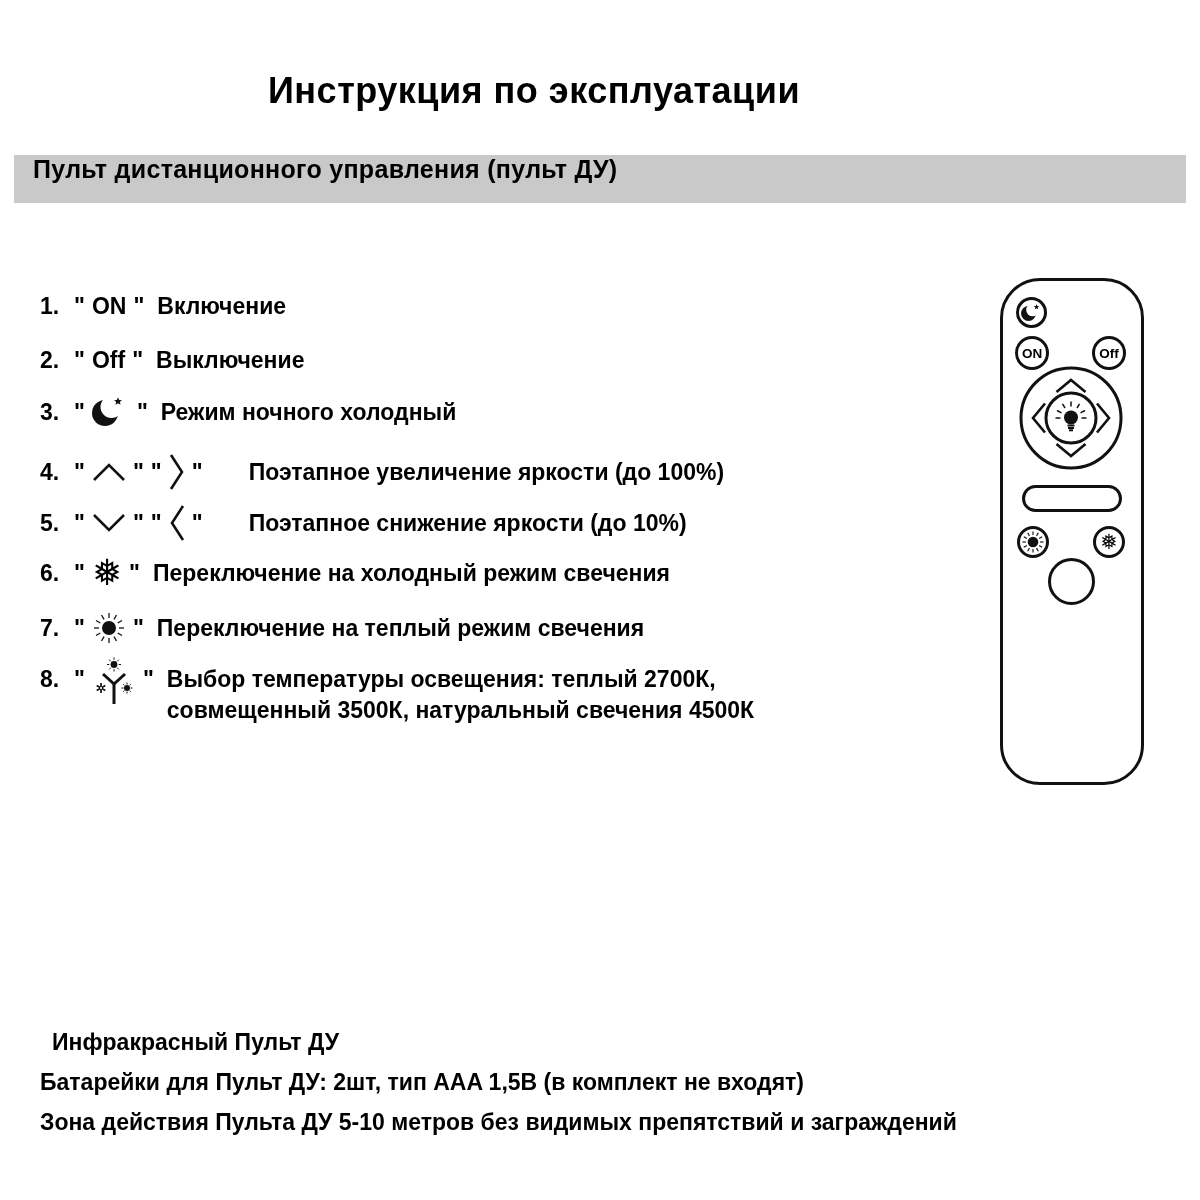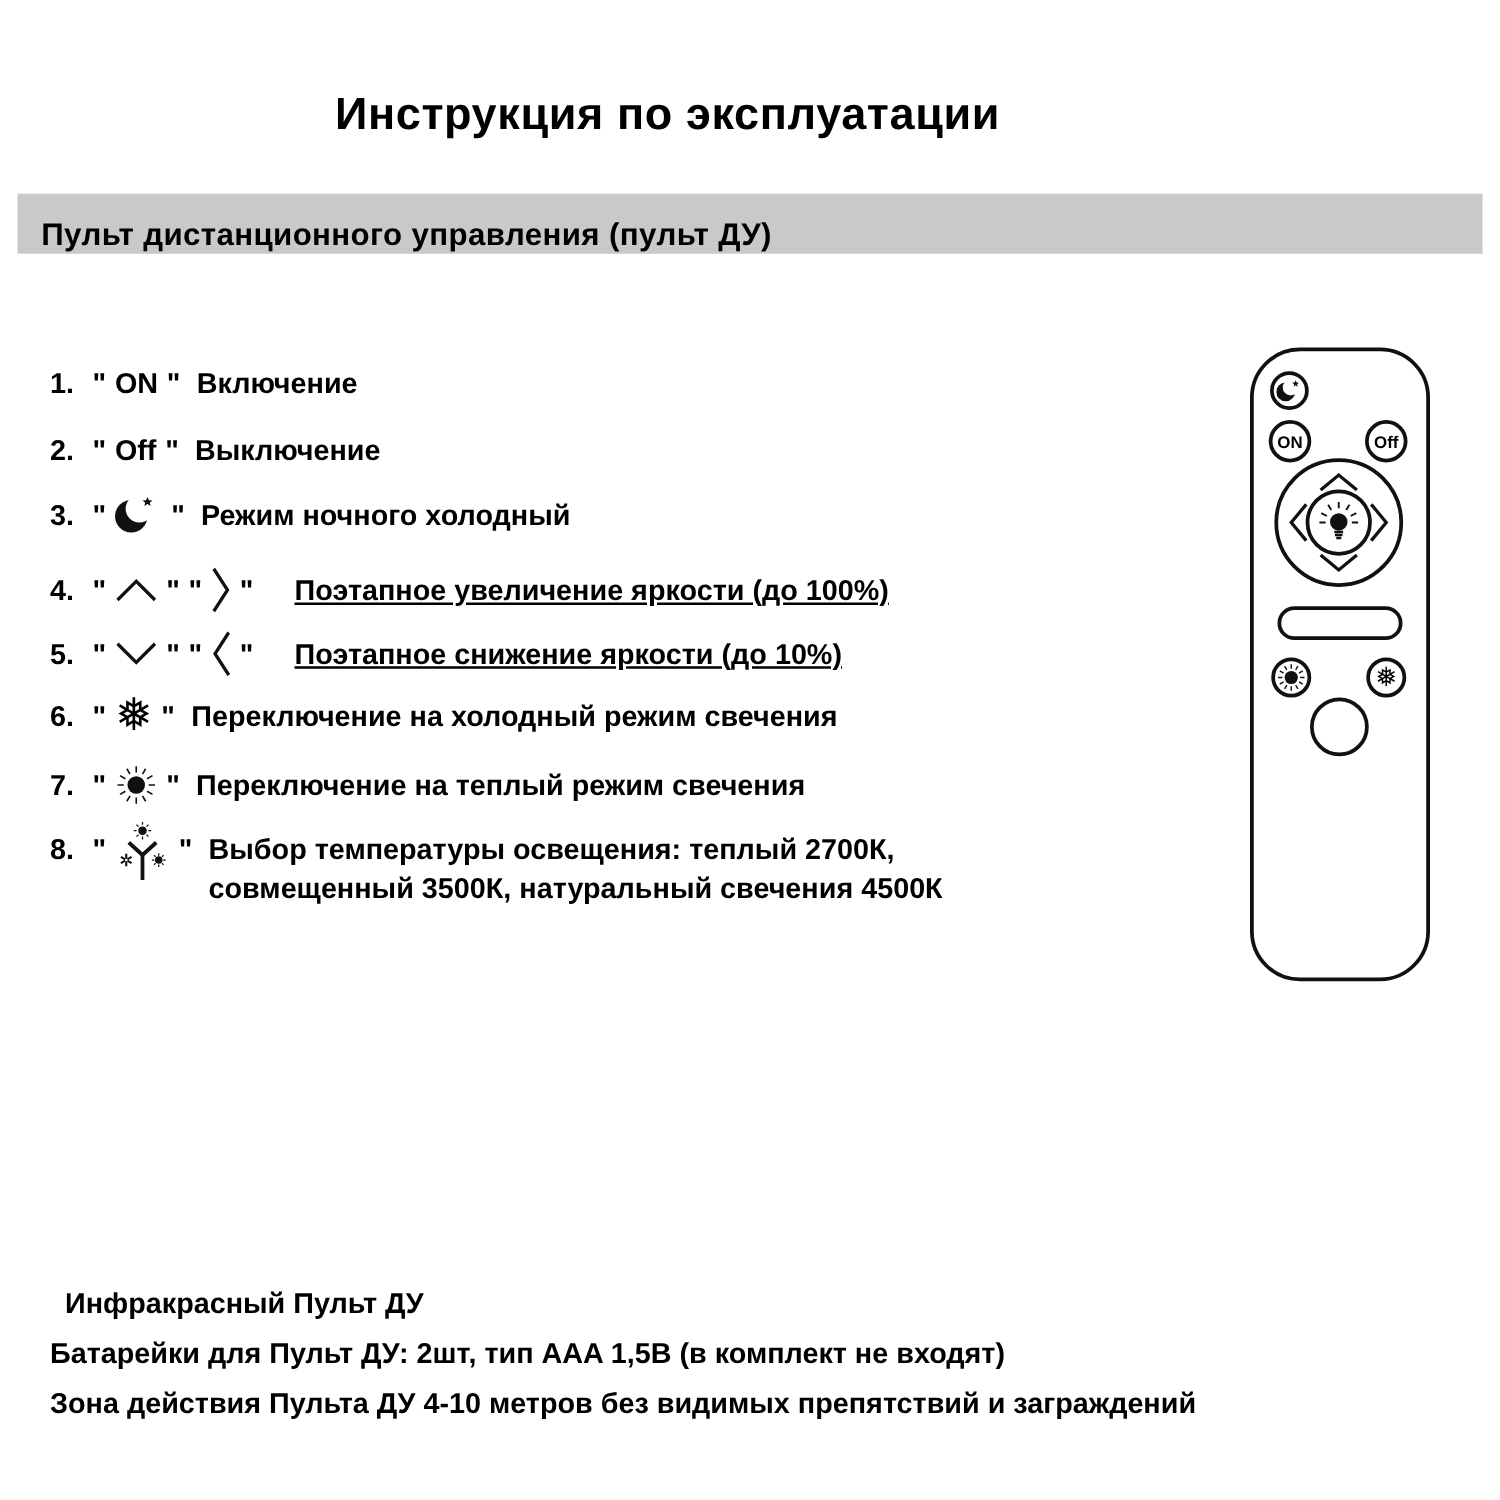--- a/index.html
+++ b/index.html
@@ -1,30 +1,30 @@
 <!DOCTYPE html>
 <html><head>
 <meta charset="utf-8">
 <style>
   html,body{margin:0;padding:0;}
   body{width:1200px;height:1200px;background:#fff;font-family:"Liberation Sans","DejaVu Sans",sans-serif;color:#000;}
   .page{position:relative;width:1200px;height:1200px;overflow:hidden;font-weight:700;}
 
   .title{position:absolute;top:70px;left:0;width:1068px;text-align:center;font-size:36px;letter-spacing:0.5px;}
 
-  .section-bar{position:absolute;left:14px;width:1172px;height:48px;background:#c9c9c9;display:flex;align-items:flex-end;}
+  .section-bar{position:absolute;left:14px;width:1172px;height:48px;background:#c9c9c9;display:flex;align-items:flex-start;}
   .section-bar span{margin-left:19px;font-size:25px;letter-spacing:0.3px;}
   .bar-remote{top:155px;}
   .bar-tech{top:940px;}
 
   .row{position:absolute;left:40px;display:flex;align-items:center;gap:7px;font-size:23px;white-space:nowrap;}
   .num{width:27px;}
   .q{letter-spacing:0;}
   .desc{margin-left:6px;}
-  .desc-far{margin-left:26px;text-decoration:underline;}
+  .desc-far{margin-left:39px;}
   .row8{align-items:flex-start;}
   .row8 .num,.row8 .q{line-height:31px;}
   .row8 .yicon{margin-top:-7px;}
   .desc-block{margin-left:6px;line-height:31px;}
   .flake{font-family:"DejaVu Sans",sans-serif;font-size:36px;line-height:30px;font-weight:400;}
 
   .tech-line{position:absolute;left:40px;font-size:23px;white-space:nowrap;}
   .tl0{top:1029px;margin-left:12px;}
   .tl1{top:1069px;}
   .tl2{top:1109px;}
@@ -254,15 +254,15 @@
     </div>
     <div class="rc-btn btn-cold">
       <span class="flake-sm">❅</span>
     </div>
     <div class="rc-btn btn-extra"></div>
   </div>
 
 
   <div class="tech-line tl0">Инфракрасный Пульт ДУ</div>
   <div class="tech-line tl1">Батарейки для Пульт ДУ: 2шт, тип AAA 1,5В (в комплект не входят)</div>
-  <div class="tech-line tl2">Зона действия Пульта ДУ 4-10 метров без видимых препятствий и заграждений</div>
+  <div class="tech-line tl2">Зона действия Пульта ДУ 5-10 метров без видимых препятствий и заграждений</div>
 
 </div>
 
 </body></html>

